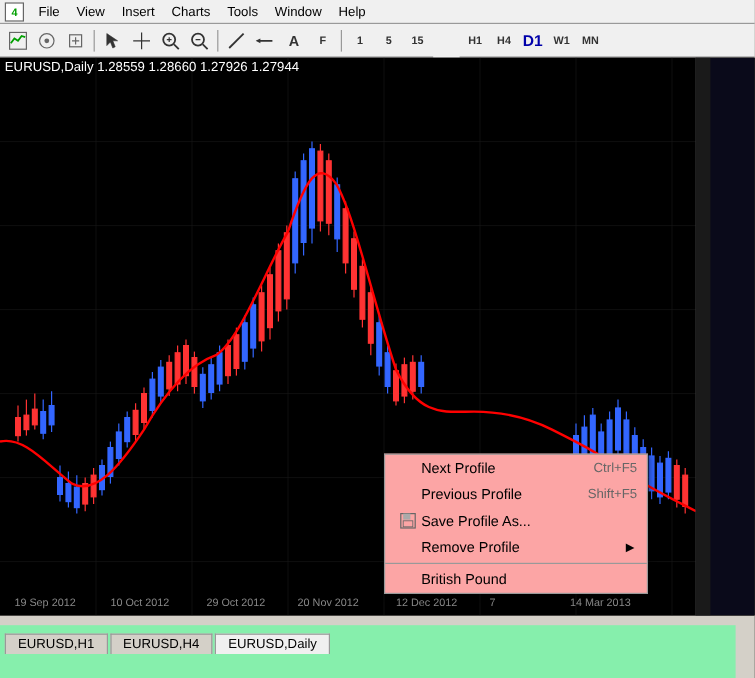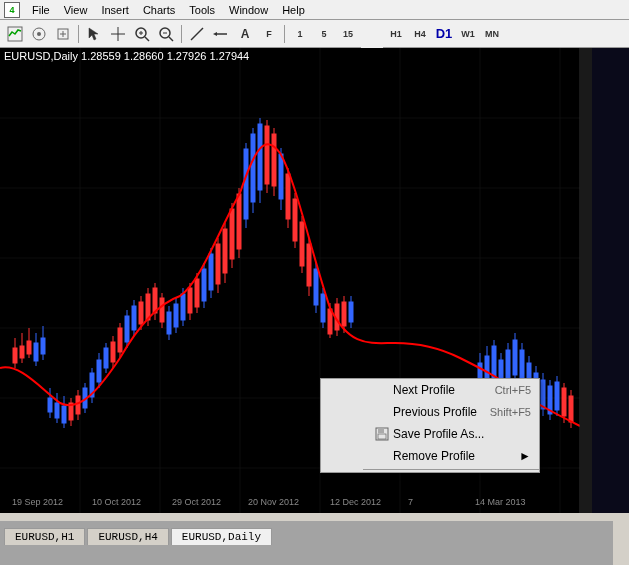--- a/index.html
+++ b/index.html
@@ -85,27 +85,26 @@
       left: 0;
       width: 100%;
       height: 100%;
     }
 
     
     .context-menu {
       position: absolute;
       top: 330px;
       left: 320px;
-      background: #e5e5e5;
+      background: #fca5a5;
       border: 1px solid #999;
       box-shadow: 2px 2px 5px rgba(0,0,0,0.4);
       width: 220px;
       z-index: 100;
       font-size: 12px;
-      padding-left: 42px;
     }
     .context-menu-item {
       display: flex;
       align-items: center;
       padding: 3px 8px;
       cursor: pointer;
       color: #000;
       min-height: 22px;
       position: relative;
     }
@@ -124,22 +123,21 @@
       justify-content: center;
     }
 
     
     .bottom-bar {
       position: absolute;
       bottom: 0;
       left: 0;
       right: 16px;
       height: 44px;
-      background: #a3a3a3;
-      font-family: Liberation Mono, monospace;
+      background: #86efac;
     }
     .tabs-row {
       display: flex;
       align-items: flex-end;
       padding: 2px 4px 0 4px;
       height: 24px;
     }
     .tab {
       padding: 2px 10px;
       background: #d4d0c8;
@@ -524,20 +522,24 @@
     </div>
 
     <div class="context-menu-item">
       <span class="icon-area"></span>
       <span class="item-label">Remove Profile</span>
       <span class="arrow">►</span>
     </div>
     <div class="context-menu-separator"></div>
 
 
+    <div class="context-menu-item">
+      <span class="icon-area"></span>
+      <span class="item-label">British Pound</span>
+    </div>
 
   </div>
 </div>
 
 <div class="bottom-bar">
   <div class="tabs-row">
     <div class="tab">EURUSD,H1</div>
     <div class="tab">EURUSD,H4</div>
     <div class="tab active">EURUSD,Daily</div>
   </div>

